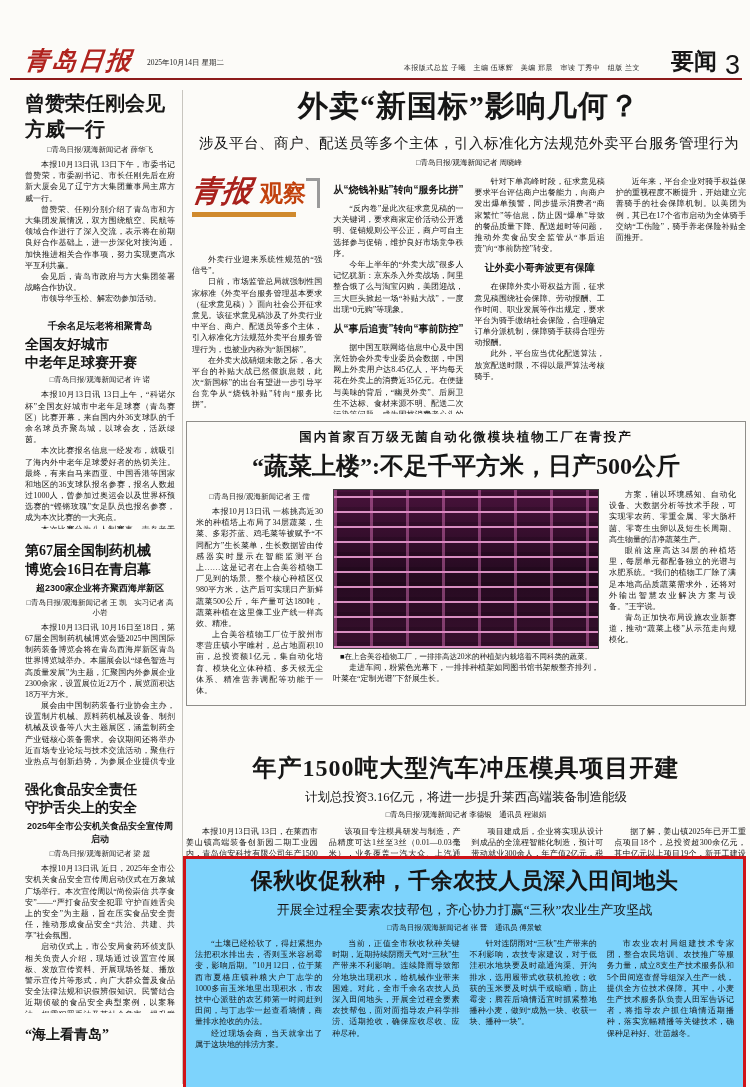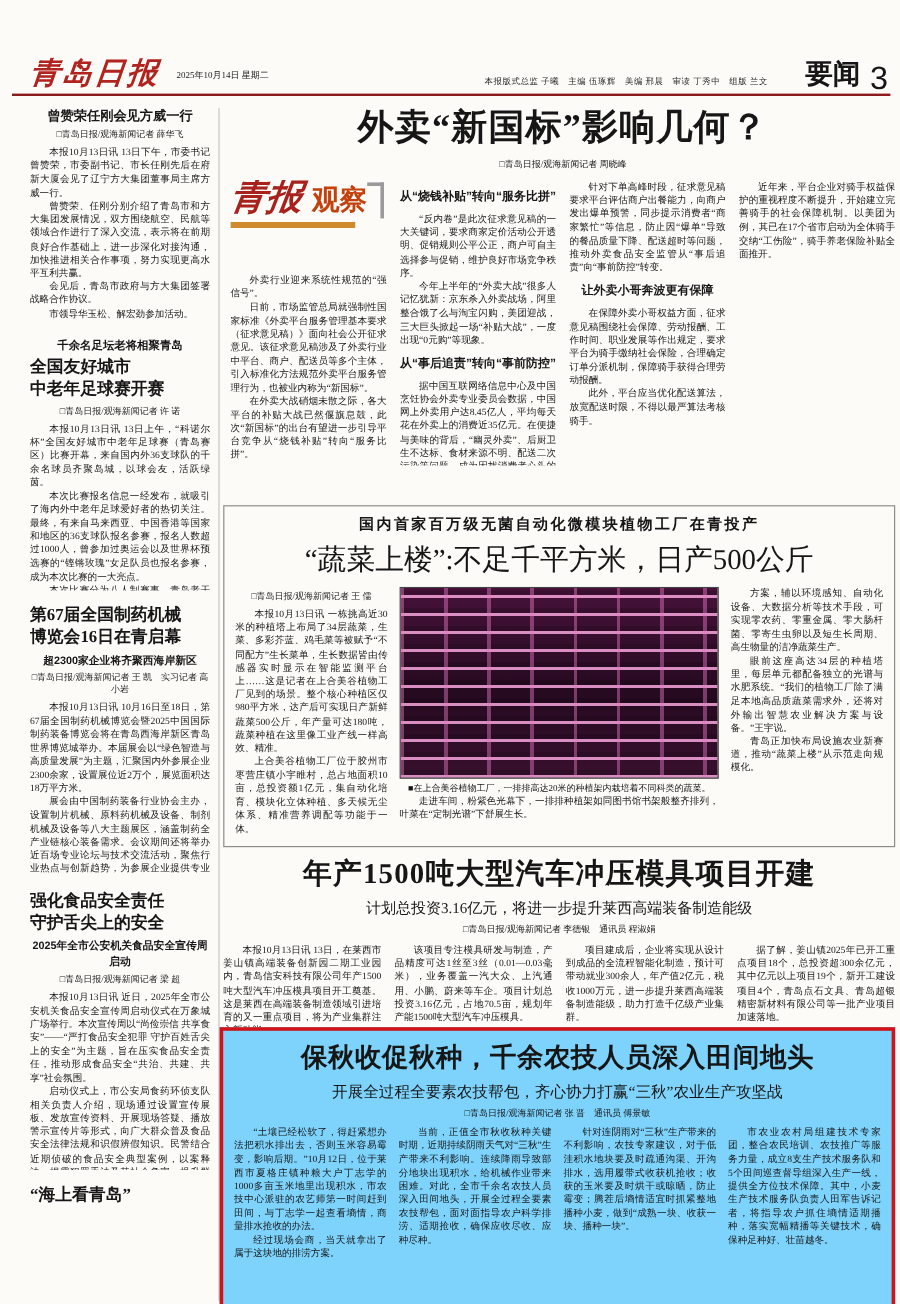--- a/index.html
+++ b/index.html
@@ -27,21 +27,21 @@
   .byline { font-size:7.5px; text-align:center; color:#1c1c1c; margin:3px 0 4px; }
   .body-text p { font-size:8px; line-height:1.4; text-align:justify; text-indent:2em; margin:0; }
   .clip { overflow:hidden; }
 
   
   .leftcol {
     position:absolute; left:25px; top:90px; width:158px; height:994px;
     padding-right:7px; border-right:1px solid #c8c5bf; overflow:hidden;
   }
   .l-art { margin-bottom:13px; }
-  .h-md { font-size:11px; font-weight:bold; text-align:center; line-height:1.3; }
+  .h-md { font-size:20px; font-weight:bold; line-height:1.3; }
   .h-lg { font-size:14px; font-weight:bold; text-align:left; line-height:1.3; }
   .kicker-sm { font-size:9.5px; font-weight:bold; text-align:center; margin-bottom:3px; font-family:"Liberation Sans",sans-serif; }
   .sub-sm { font-size:9px; font-weight:bold; text-align:center; margin-top:3px; font-family:"Liberation Sans",sans-serif; }
 
   
   .takeout { position:absolute; left:192px; top:86px; width:554px; }
   .t-title { font-size:30px; font-weight:bold; text-align:center; letter-spacing:1px; }
   .t-sub { font-size:14.5px; text-align:center; margin-top:7px; letter-spacing:.5px; }
   .t-byline { font-size:7.5px; text-align:center; margin-top:5px; }
   .t-cols { display:flex; gap:11px; height:238px; overflow:hidden; margin-top:8px; }
@@ -49,36 +49,36 @@
   .col-h { font-size:10px; font-weight:bold; text-align:center; margin:7px 0 6px; font-family:"Liberation Sans",sans-serif; }
   .brand { position:relative; height:70px; margin-bottom:8px; }
   .brand-line1 { font-family:"DejaVu Serif",serif; font-style:italic; font-weight:bold; font-size:30px; color:#a8211c; line-height:1; transform:skewX(-8deg); display:inline-block; }
   .brand-line2 { font-size:23px; font-weight:bold; color:#c2410c; display:inline-block; margin-left:4px; }
   .brand-bar { width:104px; height:5px; background:#d08a2e; margin-top:3px; }
   .brand-bracket { position:absolute; right:2px; top:2px; width:14px; height:30px; border-top:3px solid #9a9a9a; border-right:3px solid #9a9a9a; }
 
   
   .plantbox { position:absolute; left:186px; top:421px; width:560px; height:285px; border:1px solid #8f8d89; padding:7px 9px 4px; }
   .p-kicker { font-size:12.5px; font-weight:bold; text-align:center; letter-spacing:2px; }
-  .p-title { font-size:24px; font-weight:normal; text-align:center; margin-top:4px; }
+  .p-title { font-size:24px; font-weight:bold; text-align:center; margin-top:4px; }
   .p-content { display:flex; gap:10px; margin-top:7px; height:216px; overflow:hidden; }
   .p-side { width:127px; flex:none; }
   .p-center { flex:1; min-width:0; }
   .photo {
     height:160px; border:1px solid #444;
     background:
       repeating-linear-gradient(90deg, rgba(230,120,195,.45) 0 3px, rgba(0,0,0,0) 3px 36px),
       repeating-linear-gradient(0deg, rgba(246,165,220,.85) 0 2px, rgba(0,0,0,.15) 2px 6px, rgba(0,0,0,0) 6px 15px),
       linear-gradient(180deg,#47123a 0%,#250a20 55%,#38102e 100%);
   }
   .caption { font-size:7.5px; text-align:center; margin-top:3px; }
   .p-below p { font-size:8px; line-height:1.4; text-align:justify; text-indent:2em; }
 
   
-  .mould { position:absolute; left:186px; top:712px; width:560px; }
+  .mould { position:absolute; left:186px; top:752px; width:560px; }
   .m-title { font-size:24px; font-weight:bold; text-align:center; letter-spacing:1px; }
   .m-sub { font-size:12.5px; text-align:center; margin-top:5px; }
   .m-byline { font-size:7.5px; text-align:center; margin-top:4px; }
   .m-cols { display:flex; gap:11px; height:84px; overflow:hidden; margin-top:6px; }
   .m-col { flex:1; min-width:0; }
 
   
   .harvest { position:absolute; left:183px; top:856px; width:563px; height:242px; border:3.5px solid #cf1318; padding:7px 9px 4px; background:#7dd3fc; }
   .hv-title { font-size:22px; font-weight:bold; text-align:center; letter-spacing:.5px; }
   .hv-sub { font-size:13px; text-align:center; margin-top:5px; }
@@ -163,20 +163,21 @@
         <span>“海上看青岛”</span><br>
         
       </h2>
 
     </article>
 
   </div>
 
   <section class="takeout">
     <h1 class="t-title">外卖“新国标”影响几何？</h1>
+    <div class="t-sub">涉及平台、商户、配送员等多个主体，引入标准化方法规范外卖平台服务管理行为</div>
     <div class="t-byline">□青岛日报/观海新闻记者  周晓峰</div>
     <div class="t-cols">
       <div class="t-col body-text">
         <div class="brand">
           <span class="brand-line1">青报</span>
           <span class="brand-line2">观察</span>
           <div class="brand-bar"></div>
           <div class="brand-bracket"></div>
         </div>
         <p>外卖行业迎来系统性规范的“强信号”。</p>

